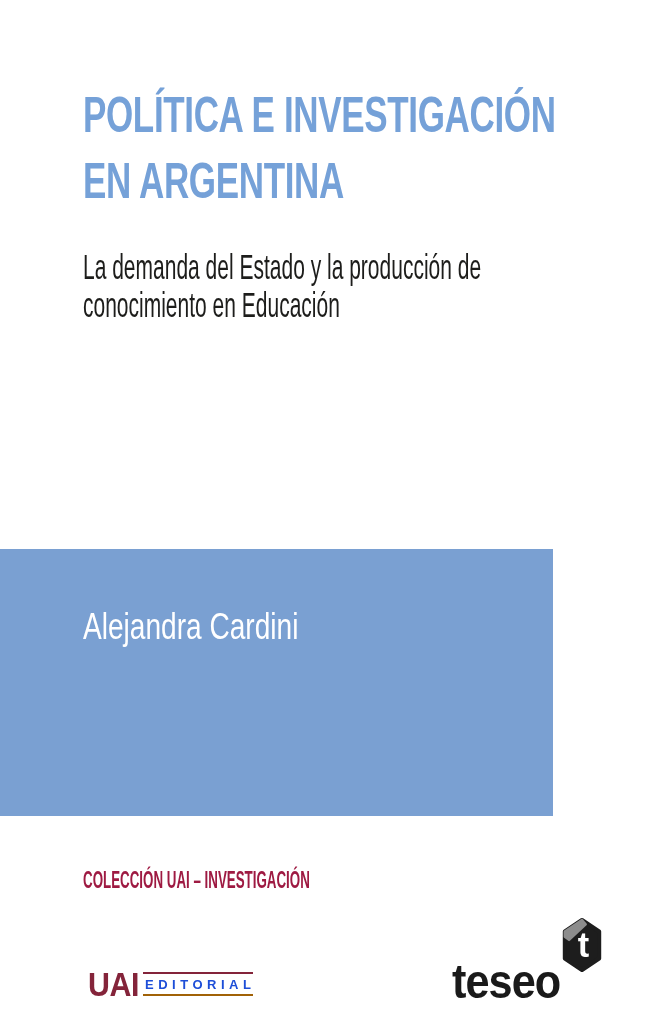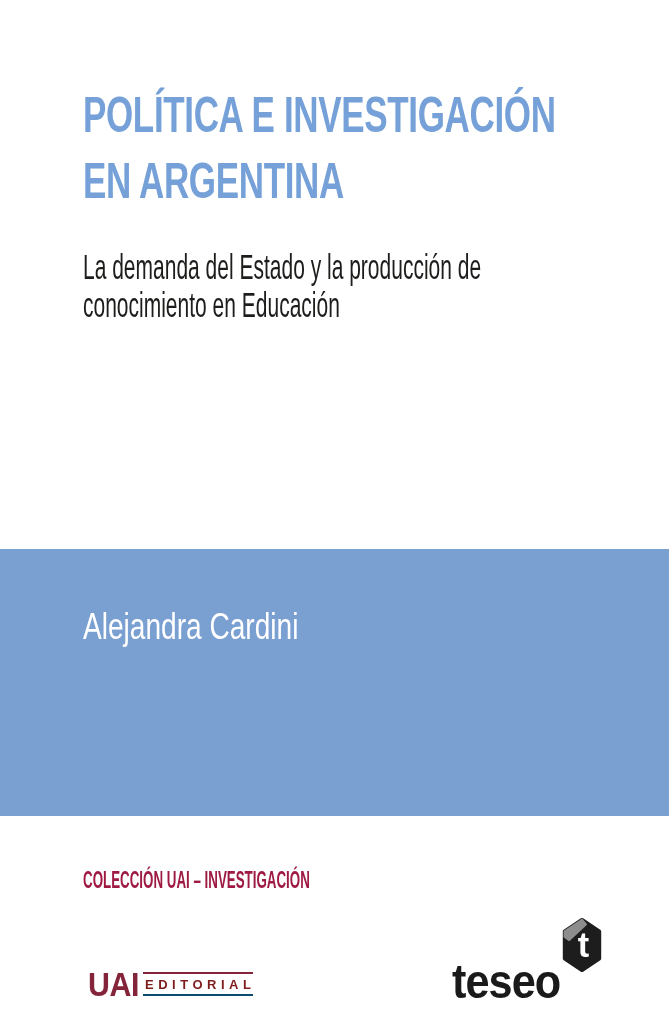--- a/index.html
+++ b/index.html
@@ -41,21 +41,21 @@
     color: #1d1d1b;
     transform: scaleX(0.60);
     transform-origin: 0 0;
     white-space: nowrap;
   }
   
   .band {
     position: absolute;
     left: 0;
     top: 525px;
-    width: 669px;
+    width: 553px;
     height: 267px;
     background: #7aa0d2;
   }
   .author {
     position: absolute;
     left: 83px;
     top: 60px;
     font-size: 36px;
     line-height: 36px;
     color: #ffffff;
@@ -94,27 +94,27 @@
     transform: scaleX(0.92);
     transform-origin: 0 0;
     white-space: nowrap;
   }
   .uai-editorial {
     position: absolute;
     left: 55px;
     top: 4px;
     width: 110px;
     border-top: 2px solid #84243a;
-    border-bottom: 2px solid #0c4a6e;
+    border-bottom: 2px solid #a16207;
     padding: 4px 0 3px 2px;
     font-size: 13px;
     line-height: 13px;
     font-weight: bold;
     letter-spacing: 4.5px;
-    color: #7f1d1d;
+    color: #1d4ed8;
     white-space: nowrap;
     box-sizing: border-box;
   }
   
   .teseo-wordmark {
     position: absolute;
     left: 452px;
     top: 934px;
     font-size: 48px;
     line-height: 48px;

